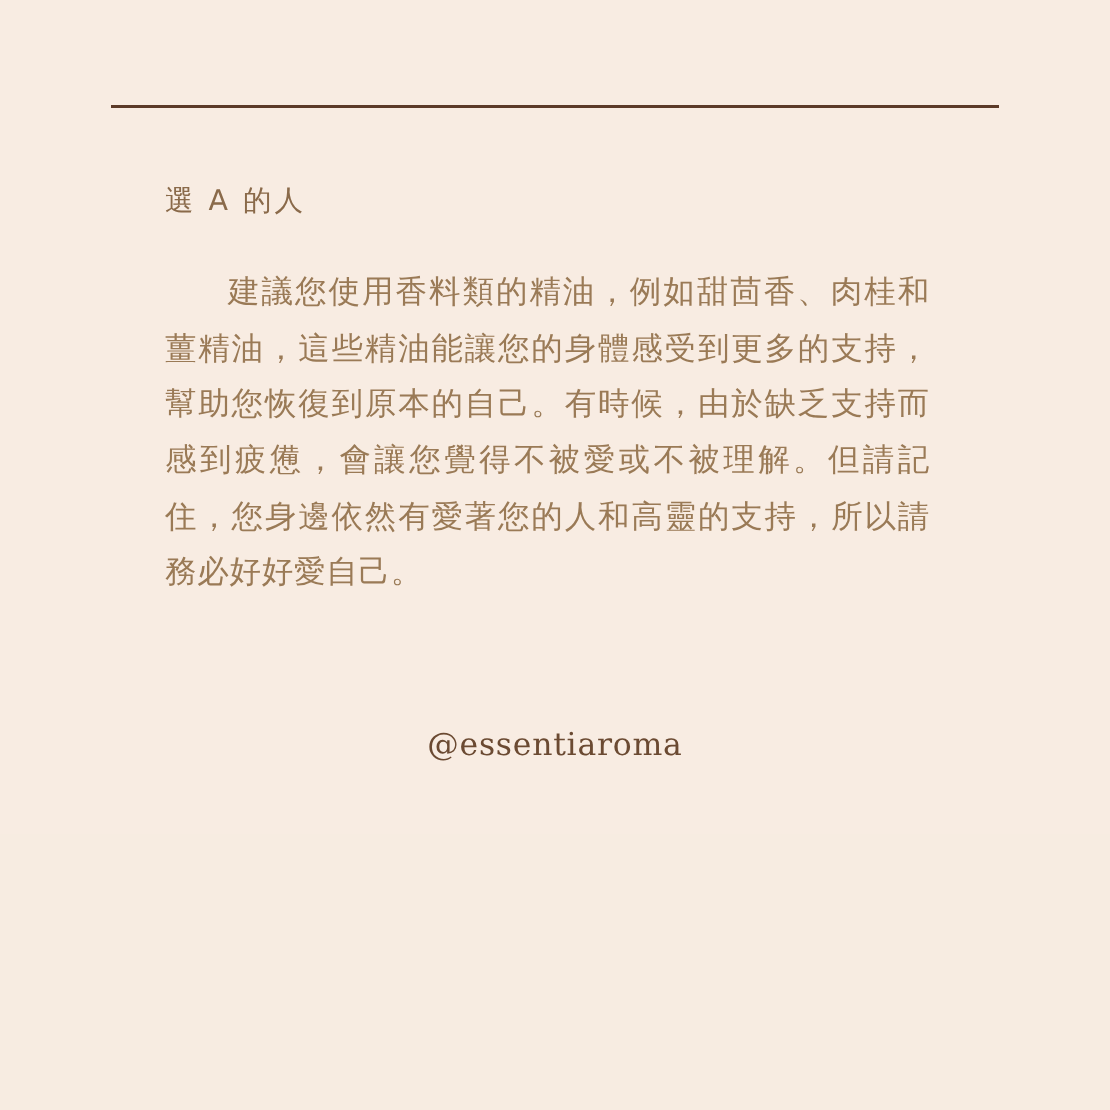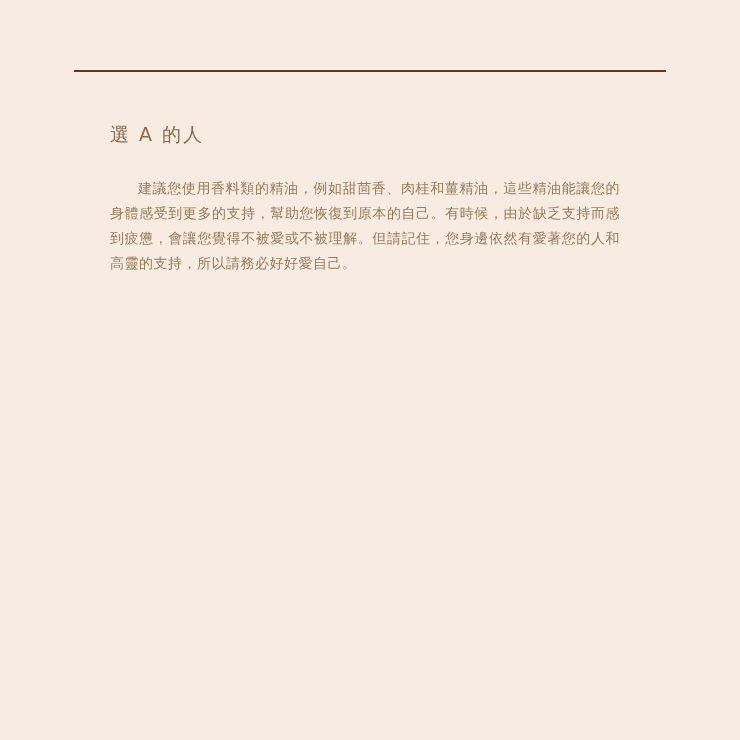--- a/index.html
+++ b/index.html
@@ -39,21 +39,21 @@
     font-family: "DejaVu Sans", "Liberation Sans", sans-serif;
     font-size: 19px;
     letter-spacing: 2px;
     color: #8a6a4a;
     line-height: 1.7;
     margin: 0 0 26px 0;
     white-space: pre;
   }
   .para {
     font-family: "DejaVu Sans", "Liberation Sans", sans-serif;
-    font-size: 14px;
+    font-size: 21px;
     line-height: 1.78;
     color: #9a7a56;
     letter-spacing: 0.5px;
     margin: 0 0 22px 0;
     text-indent: 2em;
     text-align: justify;
     text-justify: inter-character;
   }
   .para.second {
     margin-top: 30px;
@@ -77,14 +77,15 @@
 
   <div class="top-rule"></div>
 
   <div class="content">
     <div class="heading">選 A 的人</div>
 
     <p class="para first">建議您使用香料類的精油，例如甜茴香、肉桂和薑精油，這些精油能讓您的身體感受到更多的支持，幫助您恢復到原本的自己。有時候，由於缺乏支持而感到疲憊，會讓您覺得不被愛或不被理解。但請記住，您身邊依然有愛著您的人和高靈的支持，所以請務必好好愛自己。</p>
 
   </div>
 
+  <div class="handle">@essentiaroma</div>
 
 </div>
 
 </body></html>

